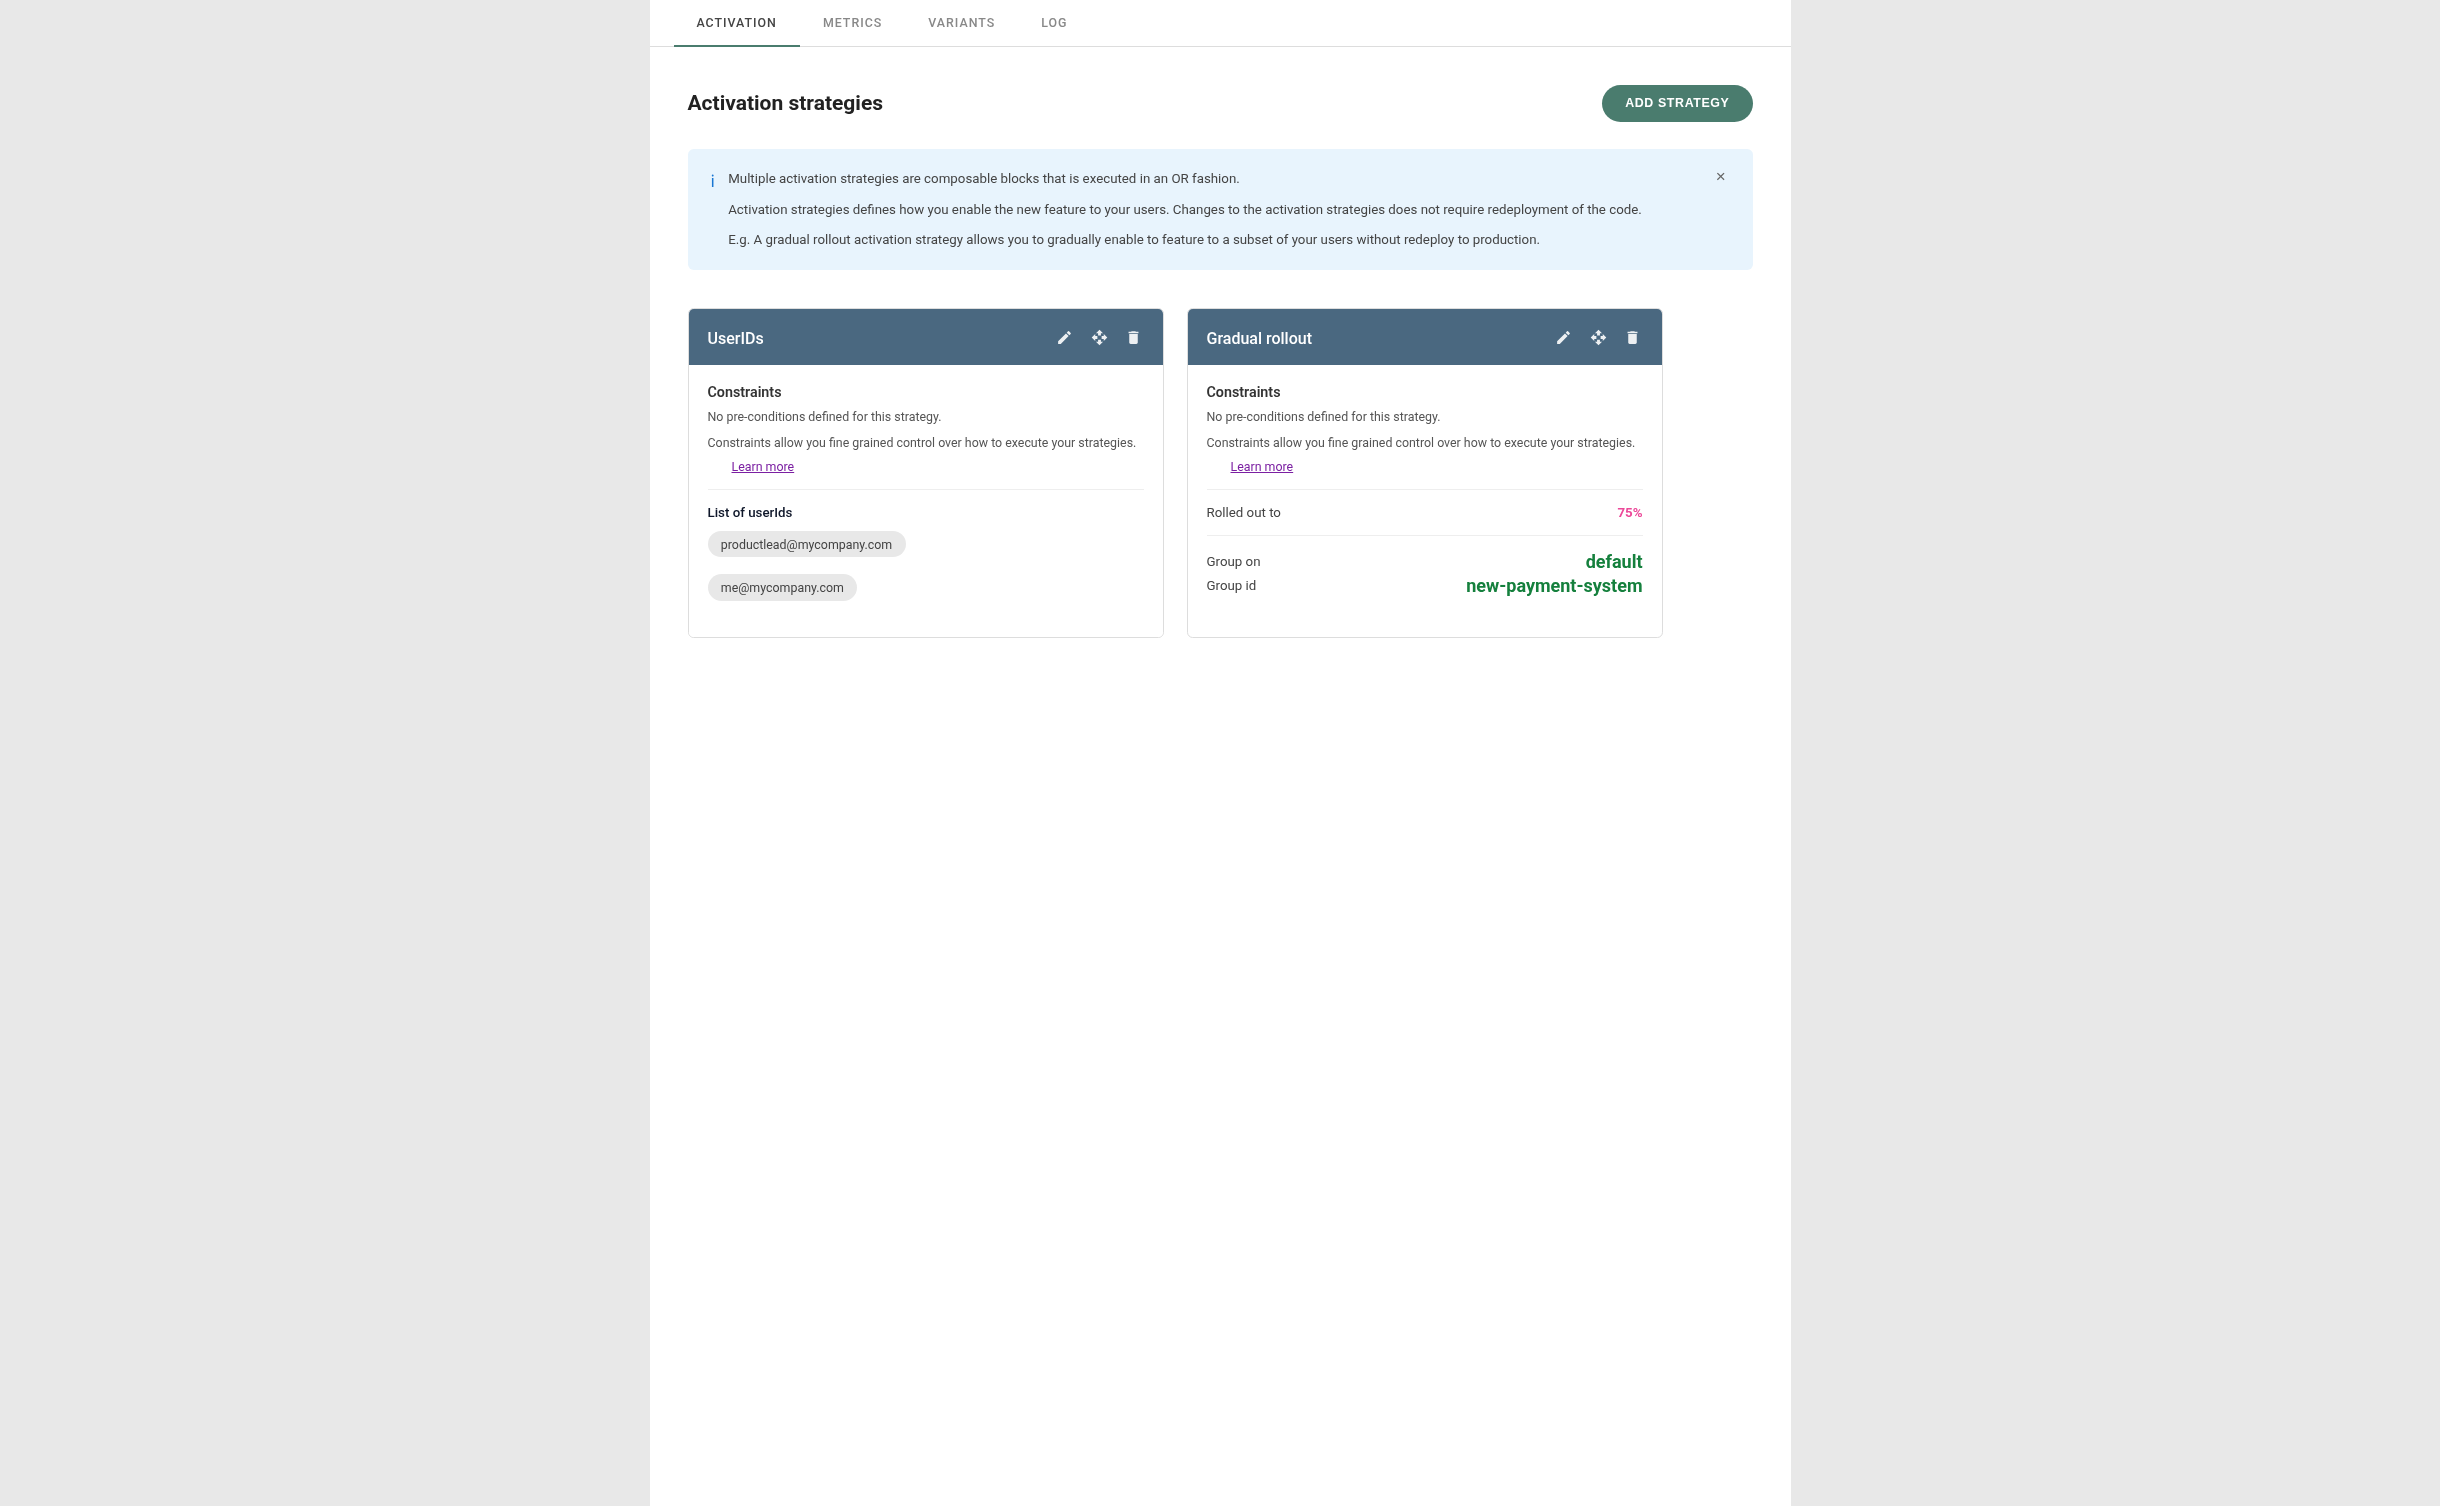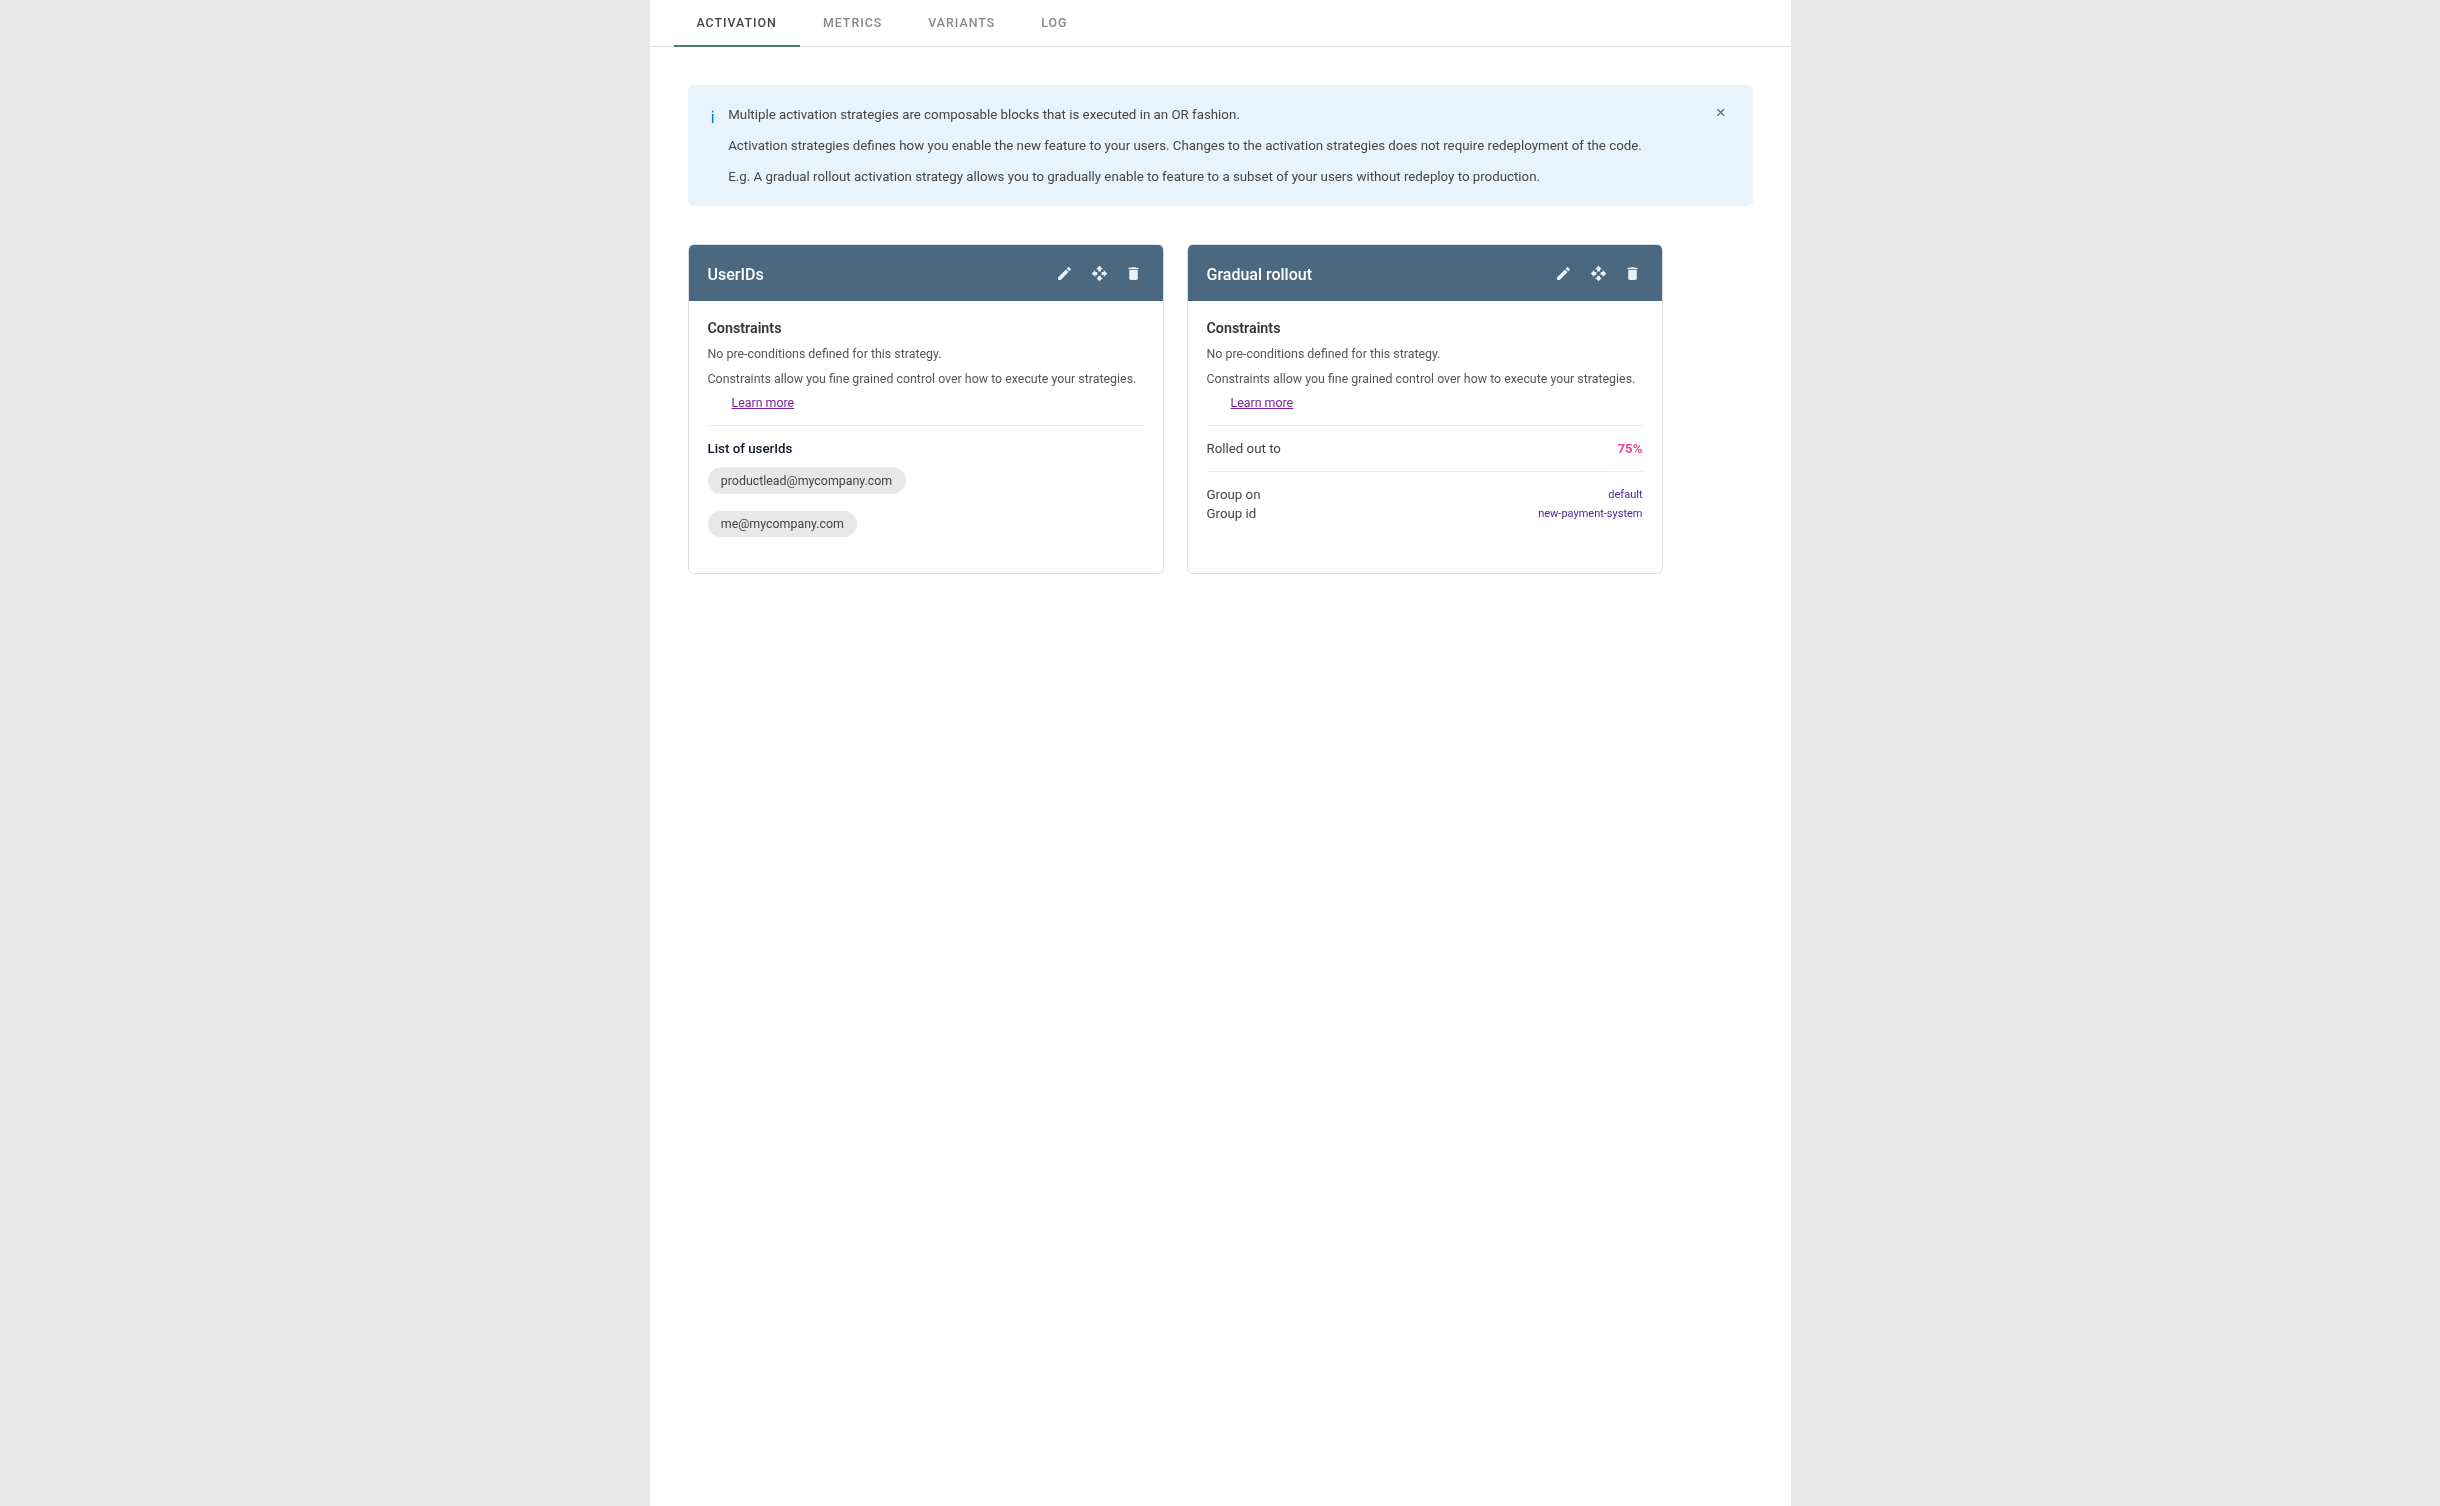--- a/index.html
+++ b/index.html
@@ -194,23 +194,23 @@
     .info-row-label {
       font-size: 13.3px;
       color: #444;
     }
     .info-row-value {
       font-size: 13.3px;
       font-weight: 700;
       color: #ec4899;
     }
     .info-row-value-normal {
-      font-size: 11px;
-      font-weight: 400;
-      color: #4c1d95;
+      font-size: 18px;
+      font-weight: 700;
+      color: #15803d;
     }
     
     .svg-icon {
       width: 17px;
       height: 17px;
       display: inline-block;
       vertical-align: middle;
     }
   </style>
 </head>
@@ -220,20 +220,24 @@
 
   <nav class="tab-bar">
     <div class="tab-item active">ACTIVATION</div>
     <div class="tab-item">METRICS</div>
     <div class="tab-item">VARIANTS</div>
     <div class="tab-item">LOG</div>
   </nav>
 
   <div class="content">
 
+    <div class="header-row">
+      <h1 class="page-title">Activation strategies</h1>
+      <button class="add-strategy-btn">ADD STRATEGY</button>
+    </div>
 
     <div class="info-banner">
       <span class="info-icon">ℹ</span>
       <div class="info-text">
         <p>Multiple activation strategies are composable blocks that is executed in an OR fashion.</p>
         <p>Activation strategies defines how you enable the new feature to your users. Changes to the activation strategies does not require redeployment of the code.</p>
         <p>E.g. A gradual rollout activation strategy allows you to gradually enable to feature to a subset of your users without redeploy to production.</p>
       </div>
       <button class="close-btn">×</button>
     </div>

